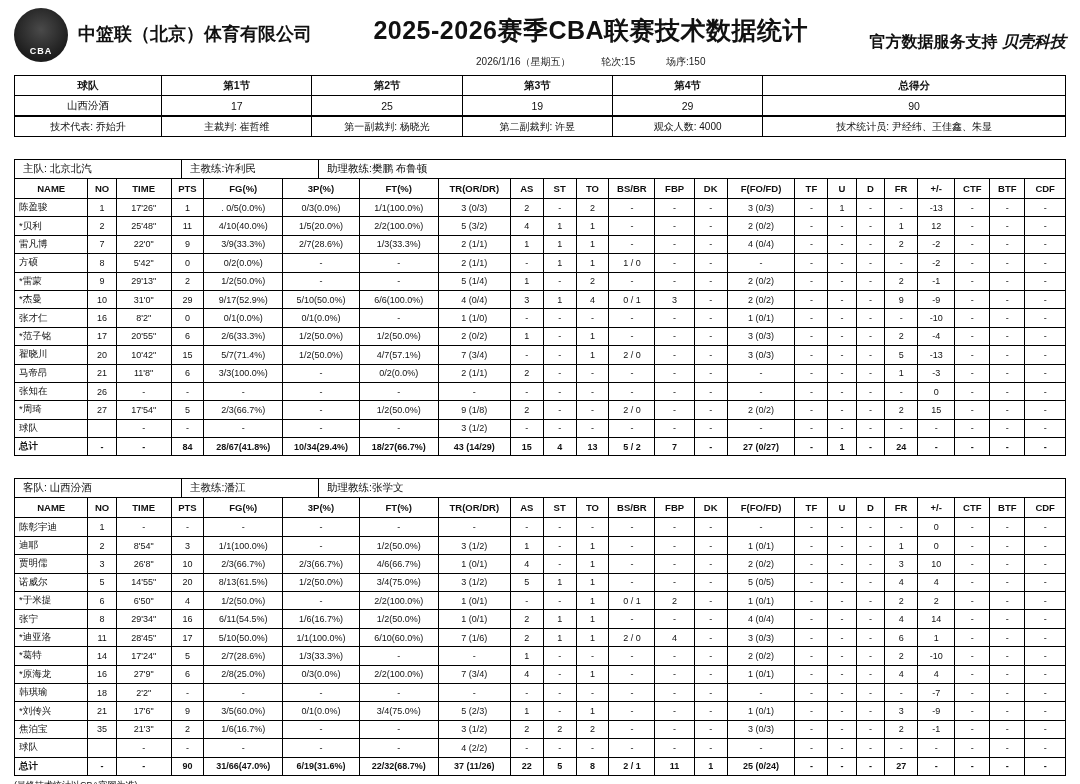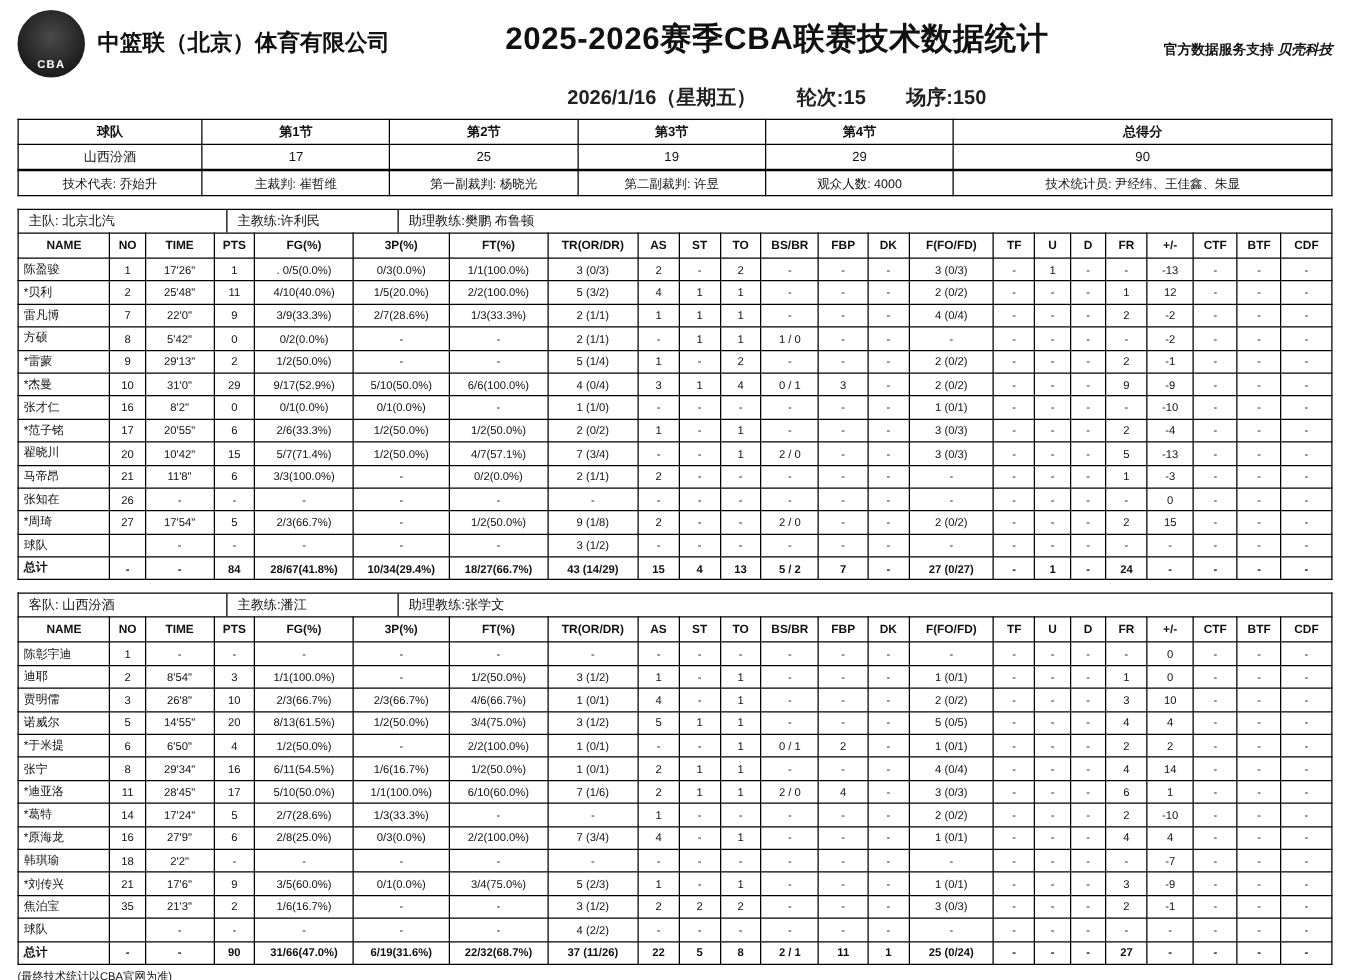--- a/index.html
+++ b/index.html
@@ -15,40 +15,40 @@
   .logo{
     width:54px;height:54px;border-radius:50%;
     background:radial-gradient(circle at 50% 40%,#4a4a4a 0%,#1d1d1d 70%);
     color:#fff;display:flex;align-items:flex-end;justify-content:center;
     font-size:9px;font-weight:bold;letter-spacing:1px;padding-bottom:6px;
     box-sizing:border-box;flex:none;
   }
   .org{font-size:18px;font-weight:bold;margin-left:10px;margin-top:14px;white-space:nowrap;}
   .title-wrap{flex:1;text-align:center;margin-top:6px;}
   .main-title{font-size:25px;font-weight:bold;letter-spacing:.5px;}
-  .sub-line{font-size:16px;margin-top:21px;color:#222;font-weight:bold;}
+  .sub-line{font-size:10px;margin-top:8px;color:#222;}
   .sub-line span{display:inline-block;margin:0 14px;}
-  .support{font-size:11px;font-weight:bold;margin-top:24px;white-space:nowrap;text-align:right;}
+  .support{font-size:16px;font-weight:bold;margin-top:24px;white-space:nowrap;text-align:right;}
   .support .brand{font-style:italic;}
 
   
   table{border-collapse:collapse;}
   .score-table{width:1052px;margin:4px auto 0 auto;table-layout:fixed;}
   .score-table td{
     border:1px solid #000;height:17px;text-align:center;font-size:10.5px;
   }
   .score-table .lbl{font-weight:bold;}
   .score-table .team-name{font-size:10.5px;}
 
   
   .officials{width:1052px;margin:0 auto;table-layout:fixed;}
   .officials td{border:1px solid #000;height:17px;font-size:10px;text-align:center;}
 
   
-  .team-block{width:1052px;margin:10px auto 0 auto;}
+  .team-block{width:1052px;margin:22px auto 0 auto;}
   .team-bar{display:flex;font-size:10.5px;border:1px solid #000;border-bottom:none;}
   .team-bar div{padding:2px 8px;border-right:1px solid #000;white-space:nowrap;}
   .team-bar div:last-child{border-right:none;flex:1;}
   .box{width:1052px;table-layout:fixed;}
   .box th,.box td{
     border:1px solid #000;font-size:9px;text-align:center;height:15.4px;
     overflow:hidden;white-space:nowrap;
   }
   .box th{font-weight:bold;font-size:9.5px;height:17px;}
   .box td.name{text-align:left;padding-left:4px;font-size:9.5px;}

